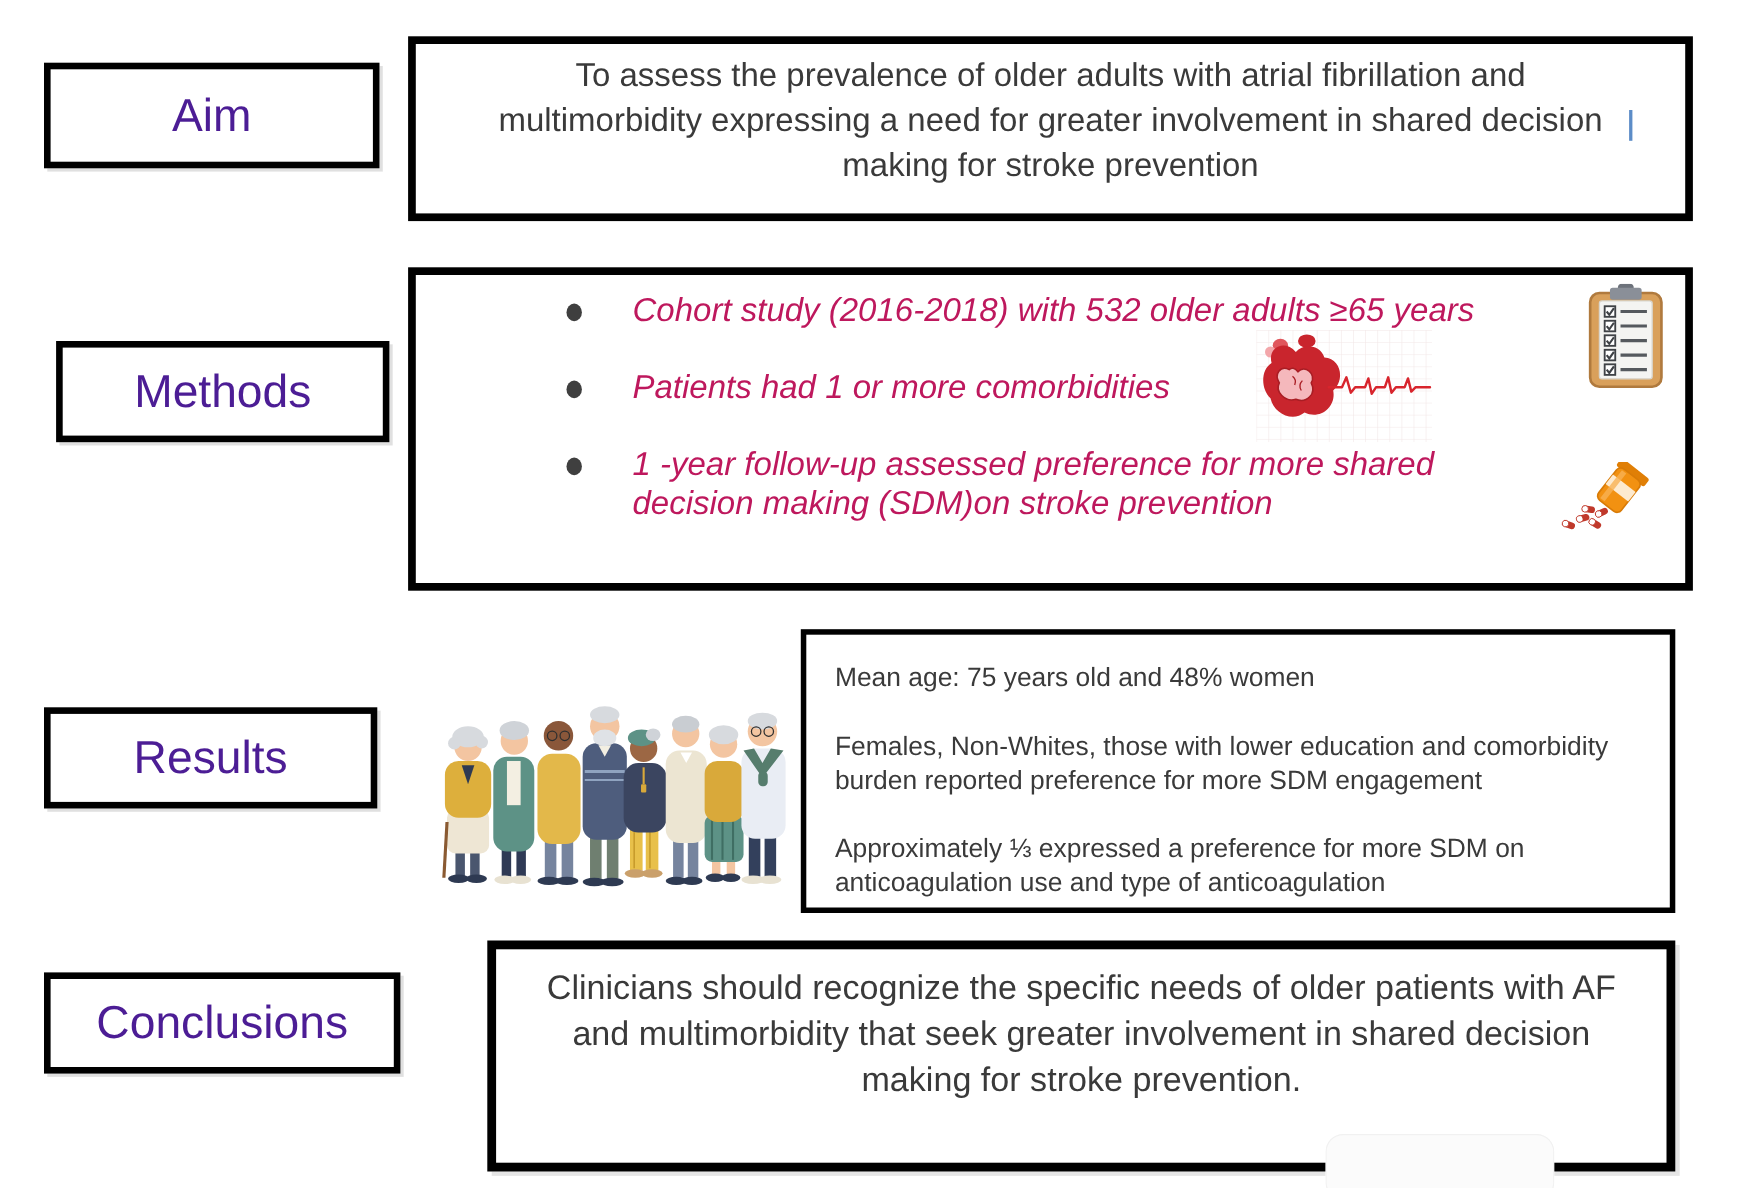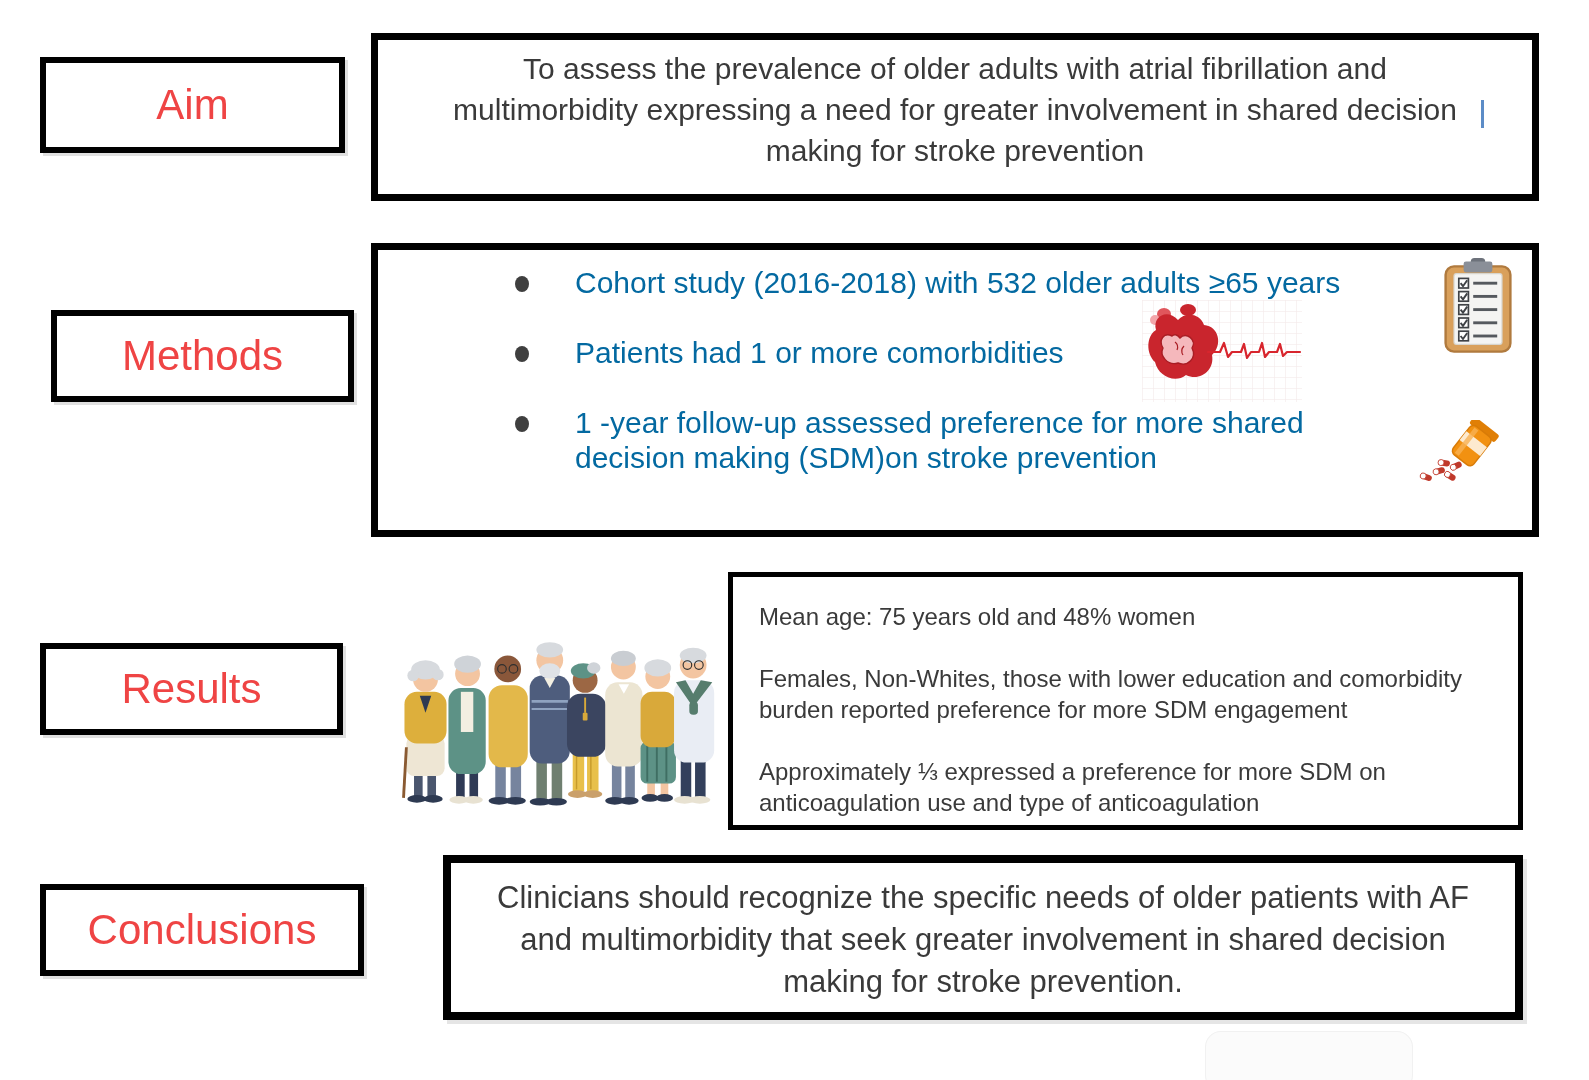--- a/index.html
+++ b/index.html
@@ -3,31 +3,31 @@
 <meta charset="utf-8">
 <style>
   html,body{margin:0;padding:0;background:#ffffff;}
   #canvas{
     position:relative;width:1589px;height:1080px;background:#ffffff;overflow:hidden;
     font-family:"Liberation Sans","DejaVu Sans",sans-serif;color:#3a3a3a;
   }
   .label-box{
     position:absolute;border:6px solid #000;background:#fff;
     display:flex;align-items:center;justify-content:center;
-    font-size:42px;color:#ef4444;box-shadow:3px 3px 0 rgba(0,0,0,0.12);text-align:right;
+    font-size:42px;color:#4c1d95;box-shadow:3px 3px 0 rgba(0,0,0,0.12);text-align:right;
   }
   .content-box{position:absolute;background:#fff;border:7px solid #000;box-sizing:border-box;}
   .center-text{display:flex;align-items:flex-start;justify-content:center;text-align:center;}
   #aim-content{left:371px;top:33px;width:1168px;height:168px;padding:8px 58px;font-size:30px;line-height:41px;}
   #methods-content{left:371px;top:243px;width:1168px;height:294px;}
   #results-content{left:728px;top:572px;width:795px;height:258px;border-width:5px;padding:24px 26px;font-size:24px;line-height:31px;}
-  #conclusions-content{left:443px;top:855px;width:1080px;height:165px;border-width:8px;padding:14px 30px;font-size:31px;line-height:42px;box-shadow:4px 4px 0 rgba(0,0,0,0.10);}
+  #conclusions-content{left:443px;top:855px;width:1080px;height:210px;border-width:8px;padding:14px 30px;font-size:31px;line-height:42px;box-shadow:4px 4px 0 rgba(0,0,0,0.10);}
   .bullet-row{position:absolute;left:137px;display:flex;align-items:flex-start;}
   .bullet-dot{width:14px;height:16px;border-radius:50%;background:#3f3f3f;margin-top:11px;flex:0 0 auto;}
-  .bullet-text{margin-left:46px;font-size:30px;line-height:35px;color:#0369a1;}
+  .bullet-text{margin-left:46px;font-size:30px;line-height:35px;color:#be185d;font-style:italic;}
   #bullet-row-1{top:15px;}
   #bullet-row-2{top:85px;}
   #bullet-row-3{top:155px;}
   #bullet-row-3 .bullet-text{max-width:830px;}
   .m-icon{position:absolute;}
   #clipboard-icon{right:18px;top:8px;}
   #heart-ecg-icon{left:764px;top:50px;}
   #pill-bottle-icon{left:1034px;top:170px;}
   #people-illustration{position:absolute;left:393px;top:578px;width:325px;height:242px;}
   #results-paragraphs p{margin:0 0 31px 0;}

